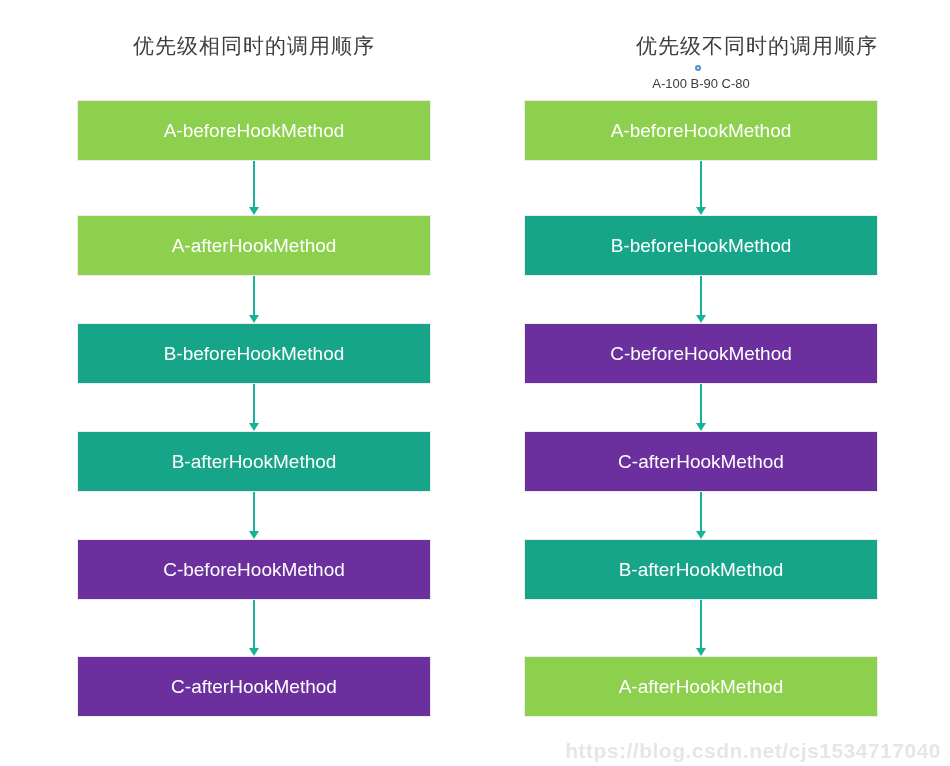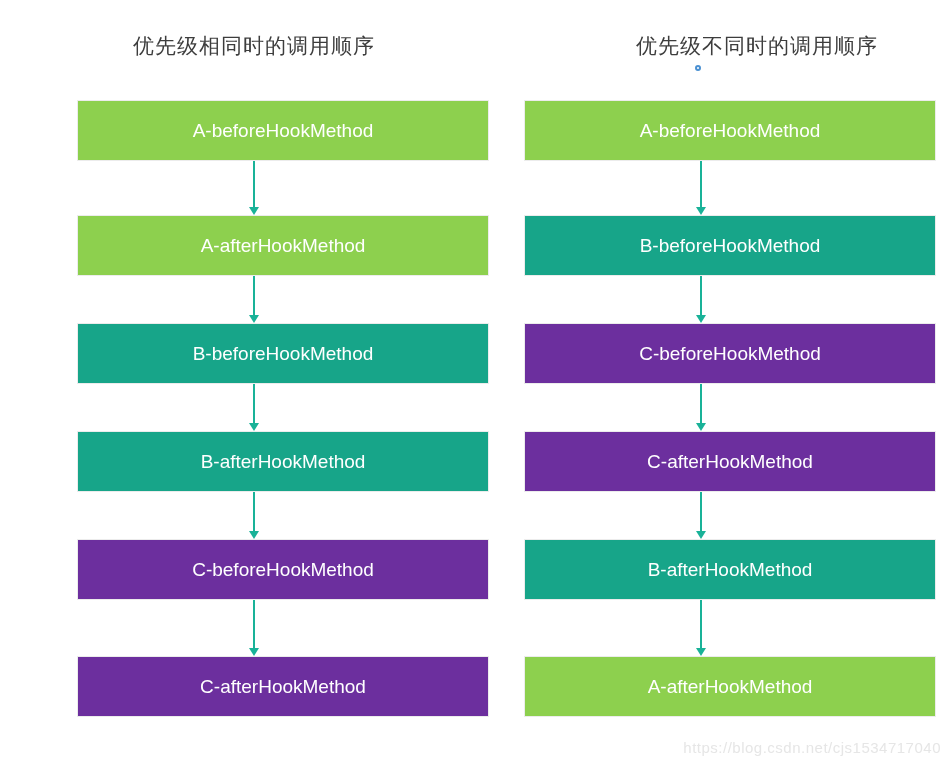--- a/index.html
+++ b/index.html
@@ -42,21 +42,21 @@
     width: 354px;
     text-align: center;
     font-size: 13px;
     color: #3d3d3d;
     white-space: nowrap;
   }
 
   
   .flow-box {
     position: absolute;
-    width: 412px; height: 61px;
+    width: 354px; height: 61px;
     border: 1px solid #ececec;
     display: flex;
     align-items: center;
     justify-content: center;
     color: #ffffff;
     font-size: 19px;
     white-space: nowrap;
   }
   .col-left  { left: 77px; }
   .col-right { left: 524px; }
@@ -92,35 +92,37 @@
     border-left: 5px solid transparent;
     border-right: 5px solid transparent;
     border-top: 8px solid currentColor;
   }
 
   
   .watermark {
     position: absolute;
     top: 739px;
     right: 9px;
-    font-size: 15px;
+    font-size: 21px;
     color: #e6e6e6;
     letter-spacing: 0.5px;
     white-space: nowrap;
+    font-weight: bold;
   }
 </style>
 </head>
 <body>
 
 <div class="canvas">
 
   <div class="flow-title left">优先级相同时的调用顺序</div>
   <div class="flow-title right">优先级不同时的调用顺序</div>
 
   <div class="priority-marker" style="border-color: rgb(74, 144, 210);"></div>
+  <div class="priority-note">A-100 B-90 C-80</div>
 
   <div class="flow-box col-left pos-0" style="background-color: rgb(141, 208, 78);">A-beforeHookMethod</div>
   <div class="flow-box col-left pos-1" style="background-color: rgb(141, 208, 78);">A-afterHookMethod</div>
   <div class="flow-box col-left pos-2" style="background-color: rgb(23, 165, 137);">B-beforeHookMethod</div>
   <div class="flow-box col-left pos-3" style="background-color: rgb(23, 165, 137);">B-afterHookMethod</div>
   <div class="flow-box col-left pos-4" style="background-color: rgb(108, 47, 158);">C-beforeHookMethod</div>
   <div class="flow-box col-left pos-5" style="background-color: rgb(108, 47, 158);">C-afterHookMethod</div>
 
   <div class="flow-box col-right pos-0" style="background-color: rgb(141, 208, 78);">A-beforeHookMethod</div>
   <div class="flow-box col-right pos-1" style="background-color: rgb(23, 165, 137);">B-beforeHookMethod</div>

